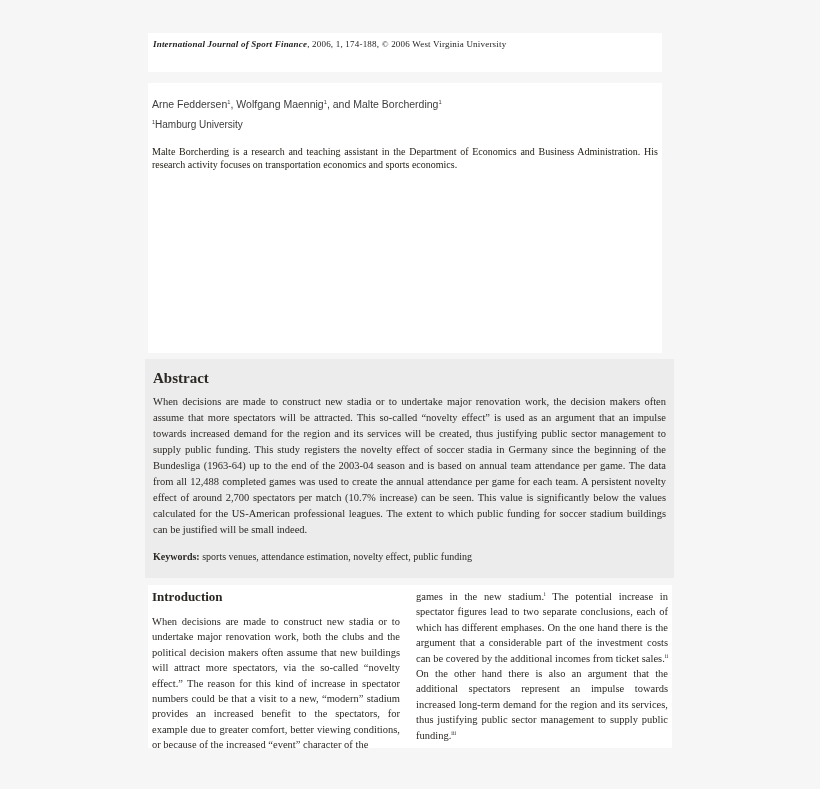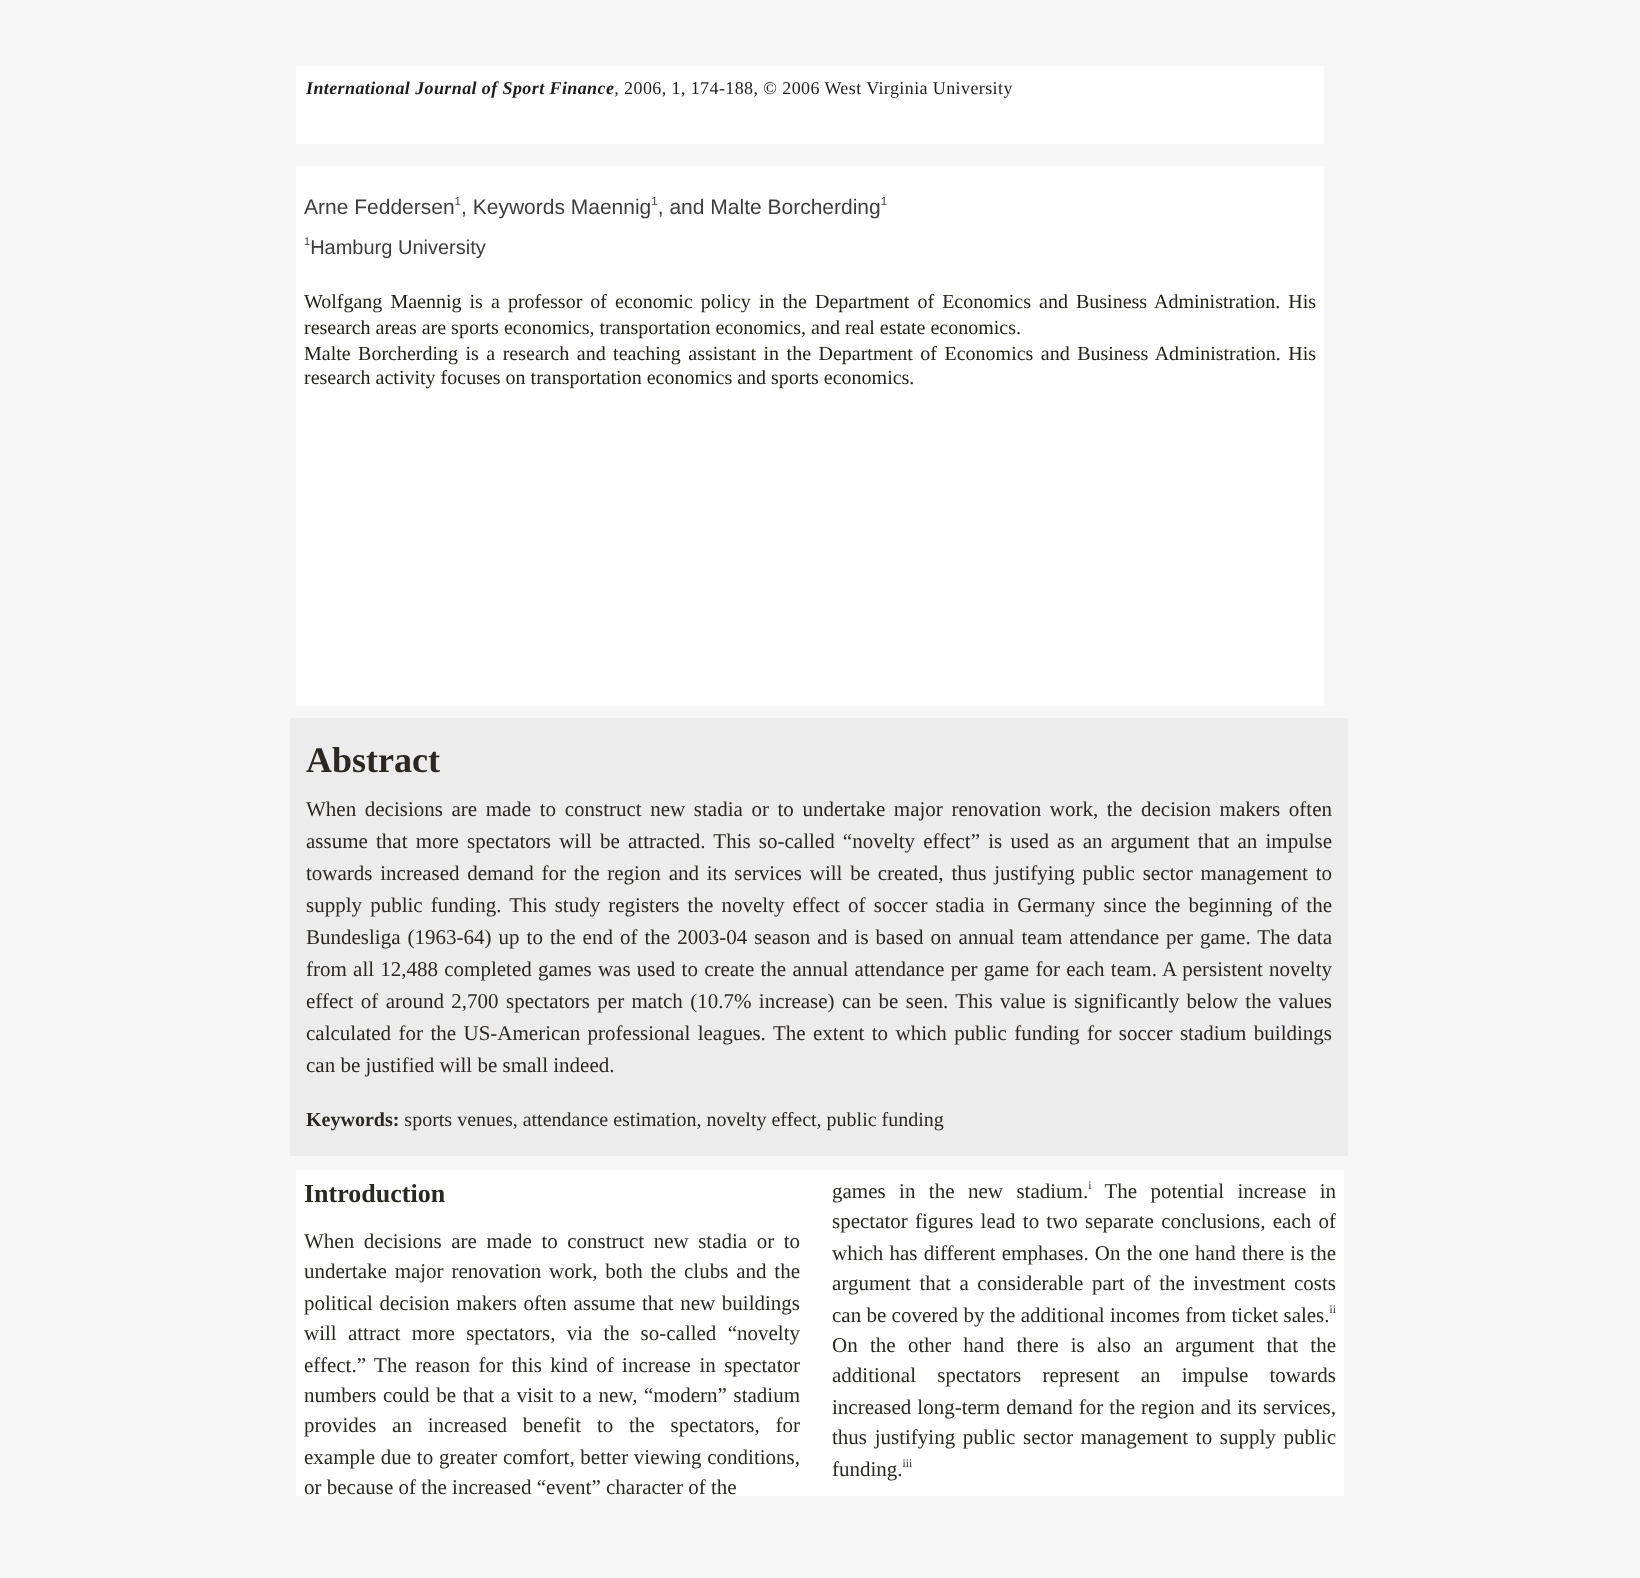--- a/index.html
+++ b/index.html
@@ -75,21 +75,21 @@
     color:#242018;
   }
 
   
   .abstract-block{
     left:145px; top:359px; width:529px; height:219px;
     background:var(--abstract-bg,#ececec);
     padding:11px 8px 0 8px;
   }
   .abstract-heading{
-    font-size:18px;
+    font-size:15px;
     font-weight:bold;
     margin-bottom:7px;
   }
   .abstract-body{
     font-size:10.5px;
     line-height:16px;
     text-align:justify;
   }
   .keywords-line{
     margin-top:13px;
@@ -119,24 +119,23 @@
 </head>
 <body>
 
 <div class="canvas">
 
   <div class="card header-strip">
     <div class="journal-line"><span class="seg-bi">International Journal of Sport Finance</span><span>, 2006, 1, 174-188, © 2006 West Virginia University</span></div>
   </div>
 
   <div class="card main-block">
-    <div class="author-line"><span>Arne Feddersen</span><sup>1</sup><span>, Keywords Maennig</span><sup>1</sup><span>, and Malte Borcherding</span><sup>1</sup></div>
+    <div class="author-line"><span>Arne Feddersen</span><sup>1</sup><span>, Wolfgang Maennig</span><sup>1</sup><span>, and Malte Borcherding</span><sup>1</sup></div>
     <div class="affiliation-line"><sup>1</sup><span>Hamburg University</span></div>
     <div class="bios">
-      <p class="bio-paragraph">Wolfgang Maennig is a professor of economic policy in the Department of Economics and Business Administration. His research areas are sports economics, transportation economics, and real estate economics.</p>
       <p class="bio-paragraph">Malte Borcherding is a research and teaching assistant in the Department of Economics and Business Administration. His research activity focuses on transportation economics and sports economics.</p>
     </div>
   </div>
 
   <div class="card abstract-block">
     <div class="abstract-heading">Abstract</div>
     <p class="abstract-body">When decisions are made to construct new stadia or to undertake major renovation work, the decision makers often assume that more spectators will be attracted. This so-called “novelty effect” is used as an argument that an impulse towards increased demand for the region and its services will be created, thus justifying public sector management to supply public funding. This study registers the novelty effect of soccer stadia in Germany since the beginning of the Bundesliga (1963-64) up to the end of the 2003-04 season and is based on annual team attendance per game. The data from all 12,488 completed games was used to create the annual attendance per game for each team. A persistent novelty effect of around 2,700 spectators per match (10.7% increase) can be seen. This value is significantly below the values calculated for the US-American professional leagues. The extent to which public funding for soccer stadium buildings can be justified will be small indeed.</p>
     <div class="keywords-line"><span class="seg-b">Keywords: </span><span>sports venues, attendance estimation, novelty effect, public funding</span></div>
   </div>
 

